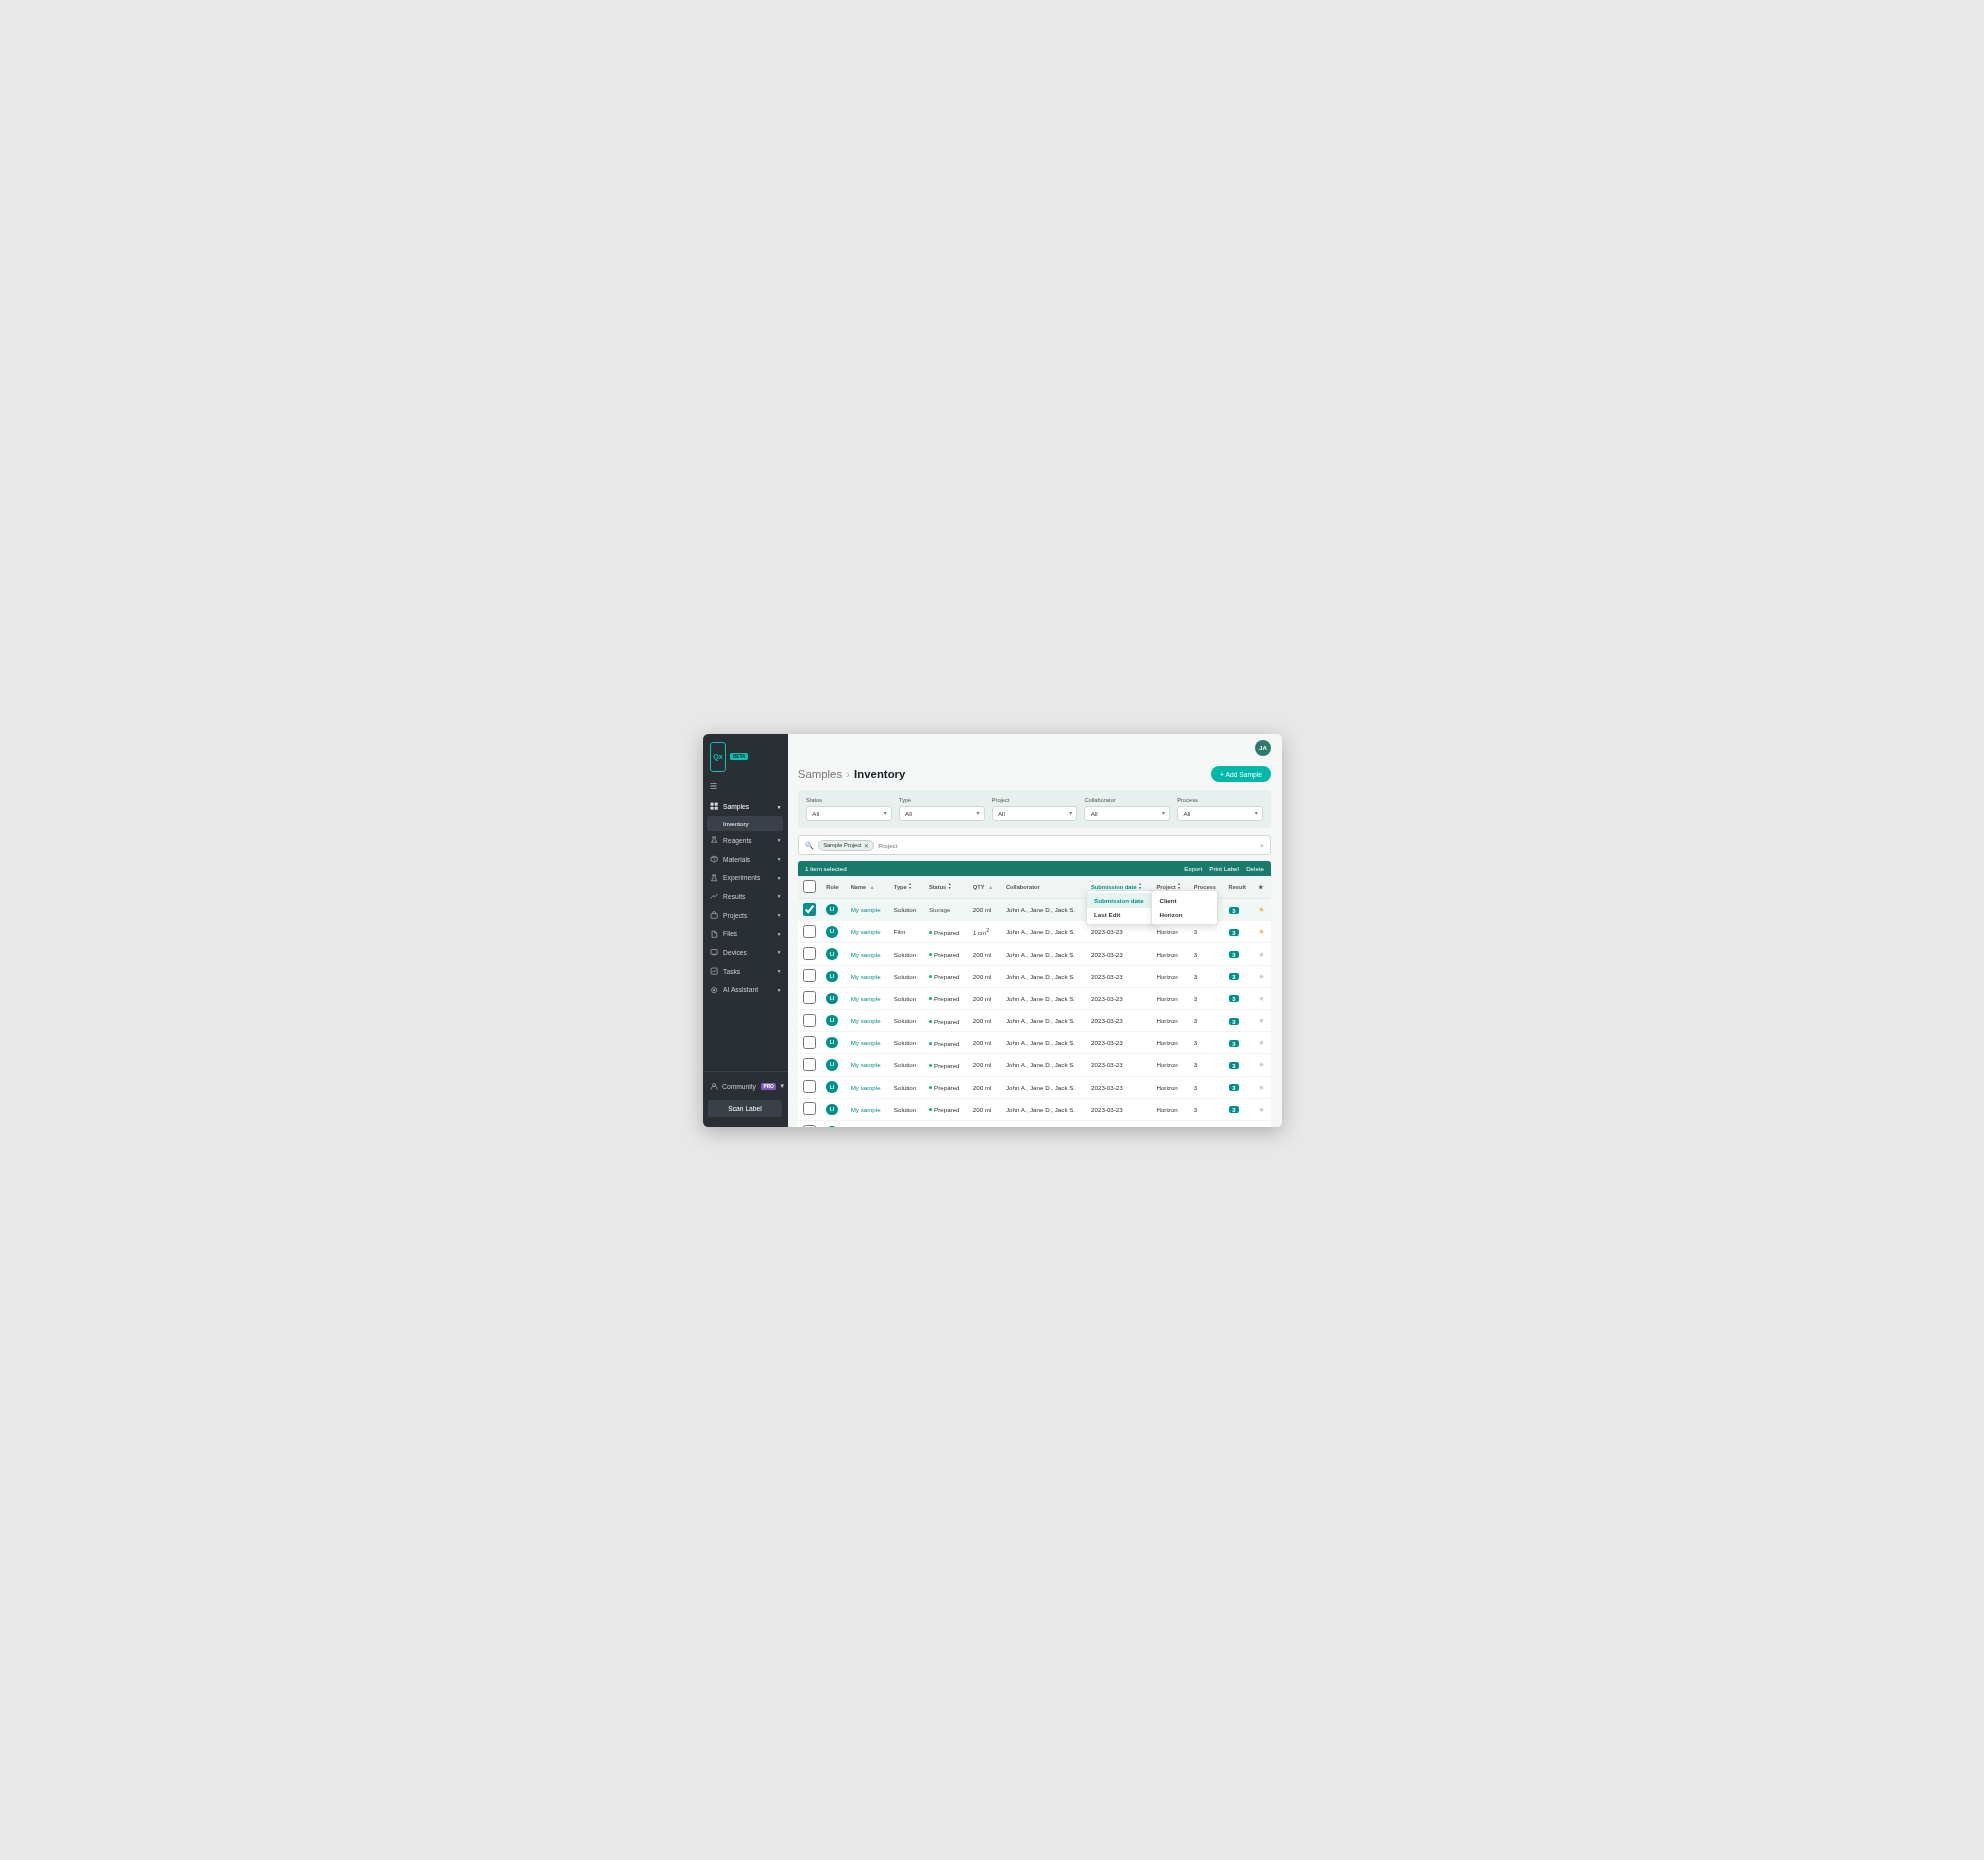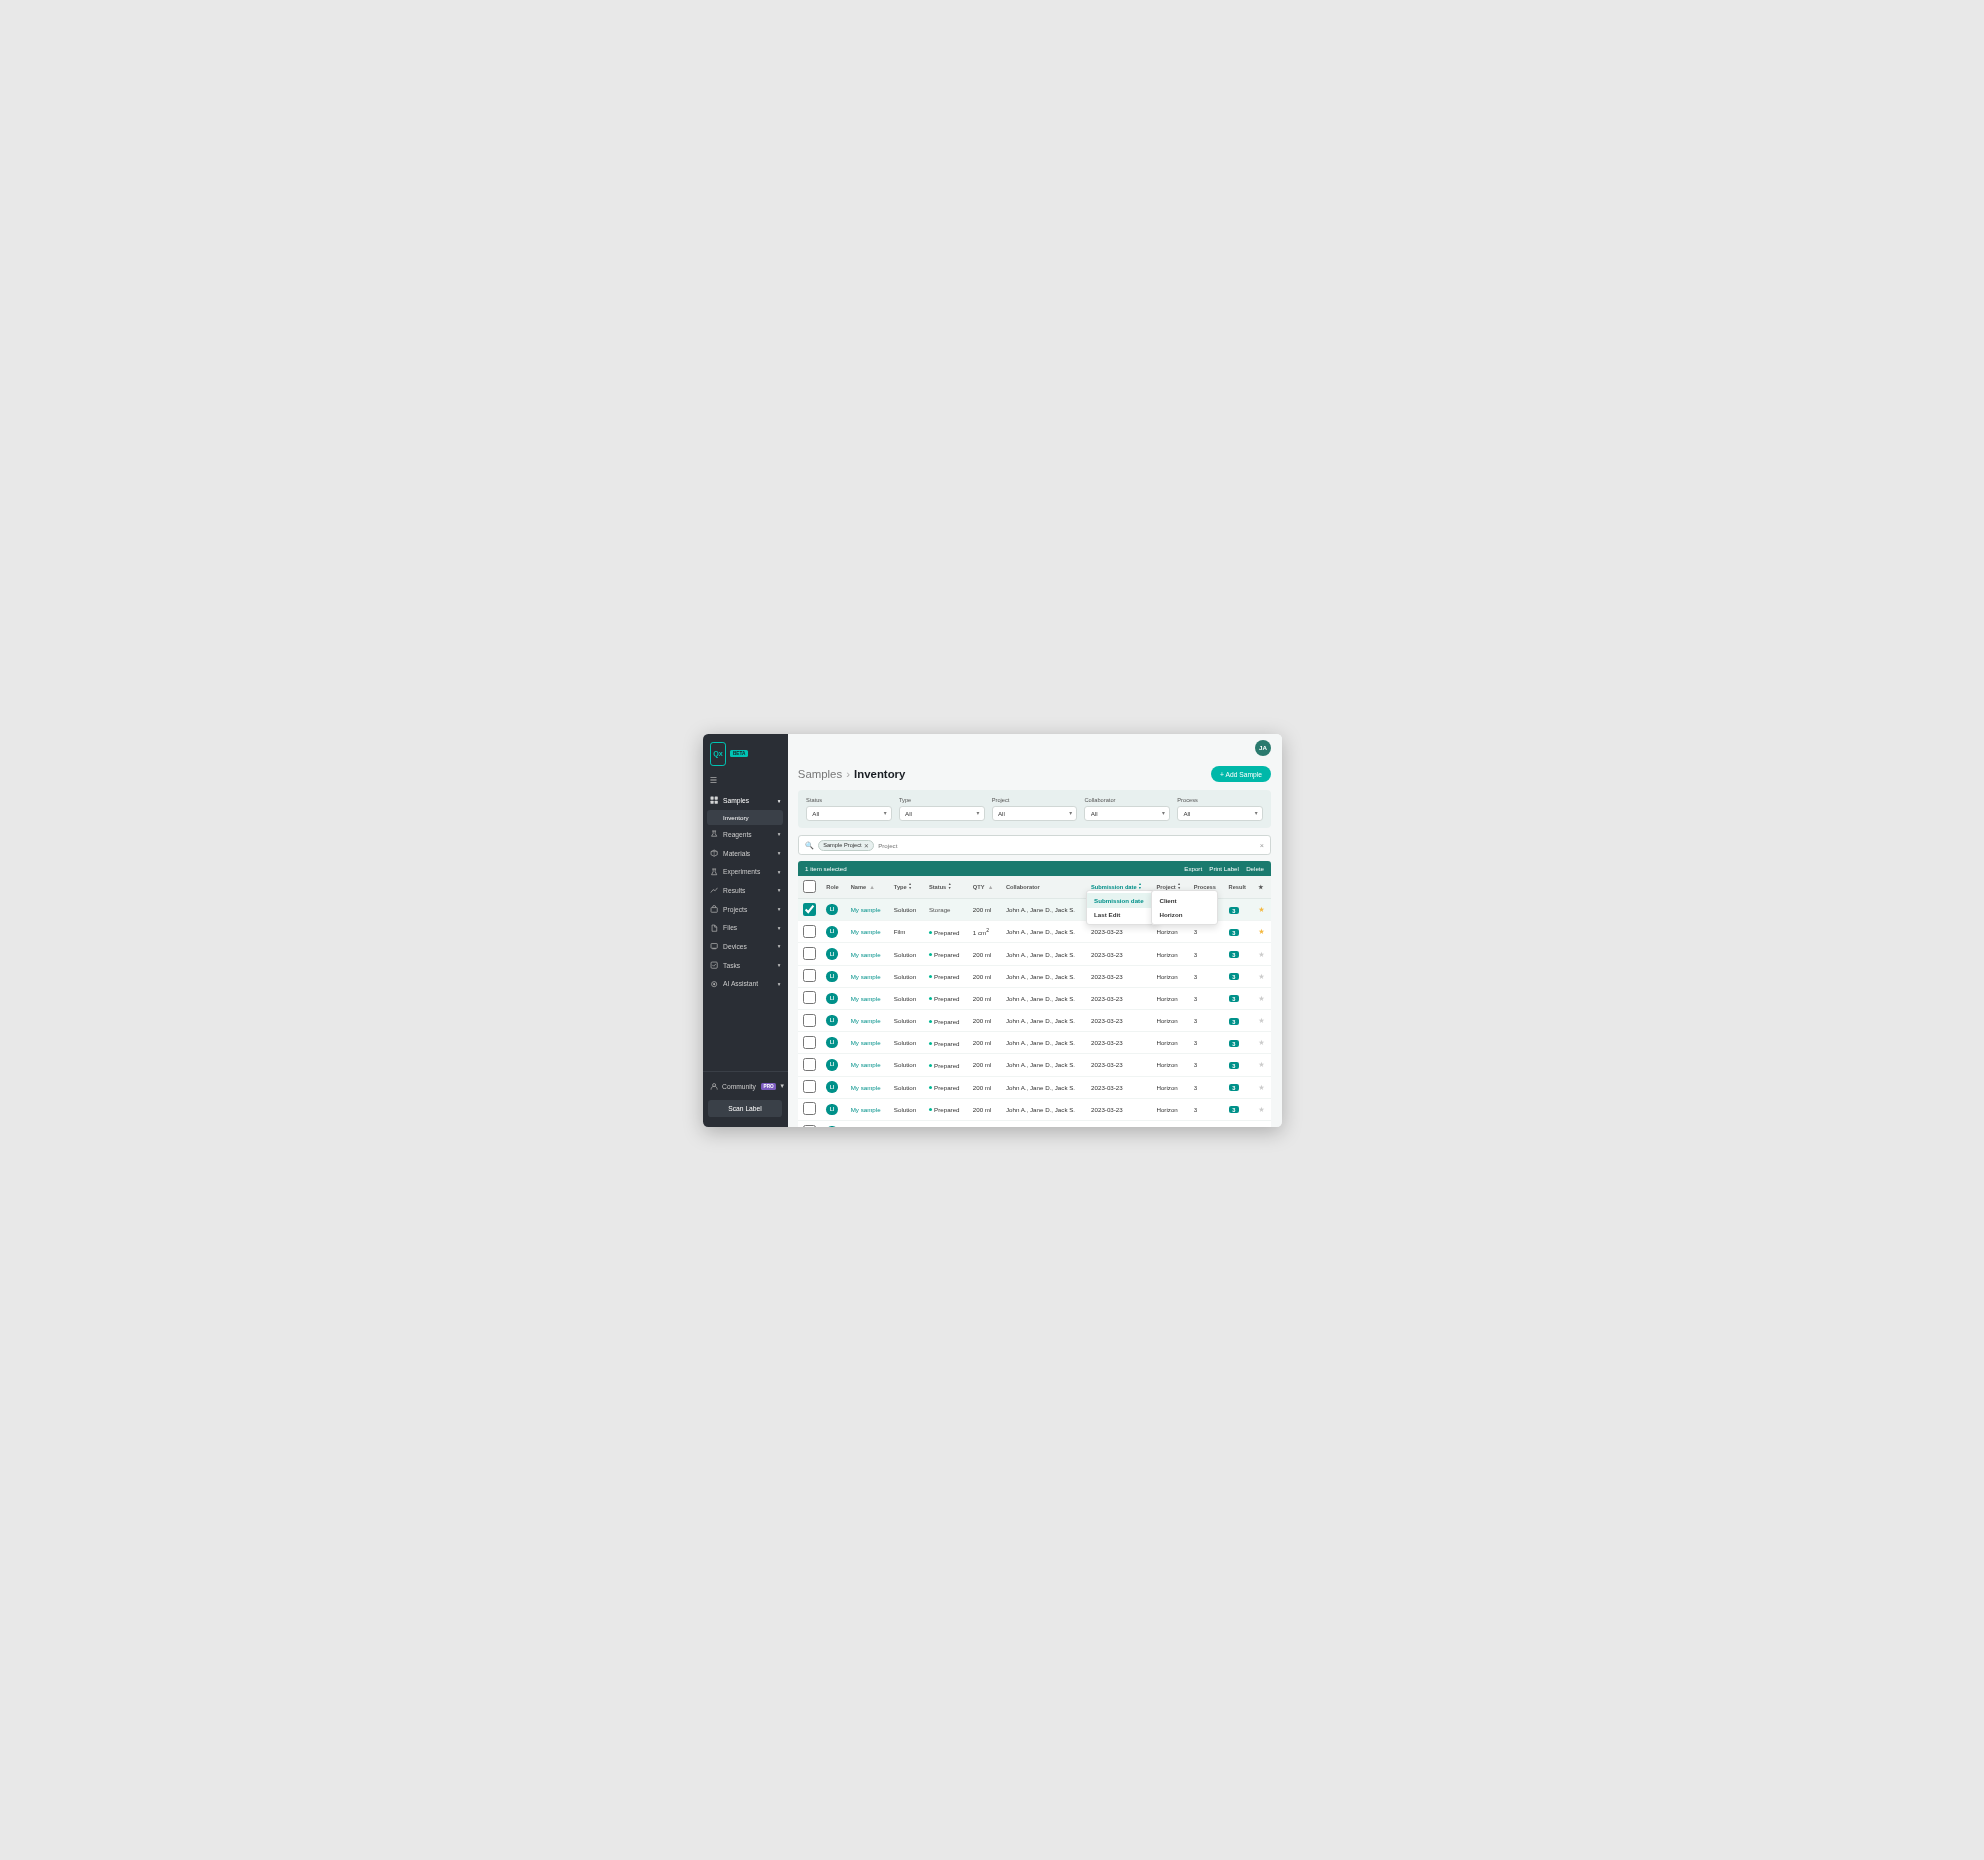--- a/index.html
+++ b/index.html
@@ -30,21 +30,21 @@
       flex-shrink: 0;
     }
     .sidebar-logo {
       padding: 8.3px 7.2px 5.2px;
       display: flex;
       align-items: center;
       gap: 4.1px;
     }
     .logo-mark {
       width: 16.5px;
-      height: 24px;
+      height: 30px;
       border: 1px solid #00c4b4;
       border-radius: 3.1px;
       display: flex;
       align-items: center;
       justify-content: center;
       color: #00c4b4;
       font-weight: 700;
       font-size: 7.2px;
     }
     .beta-badge {

